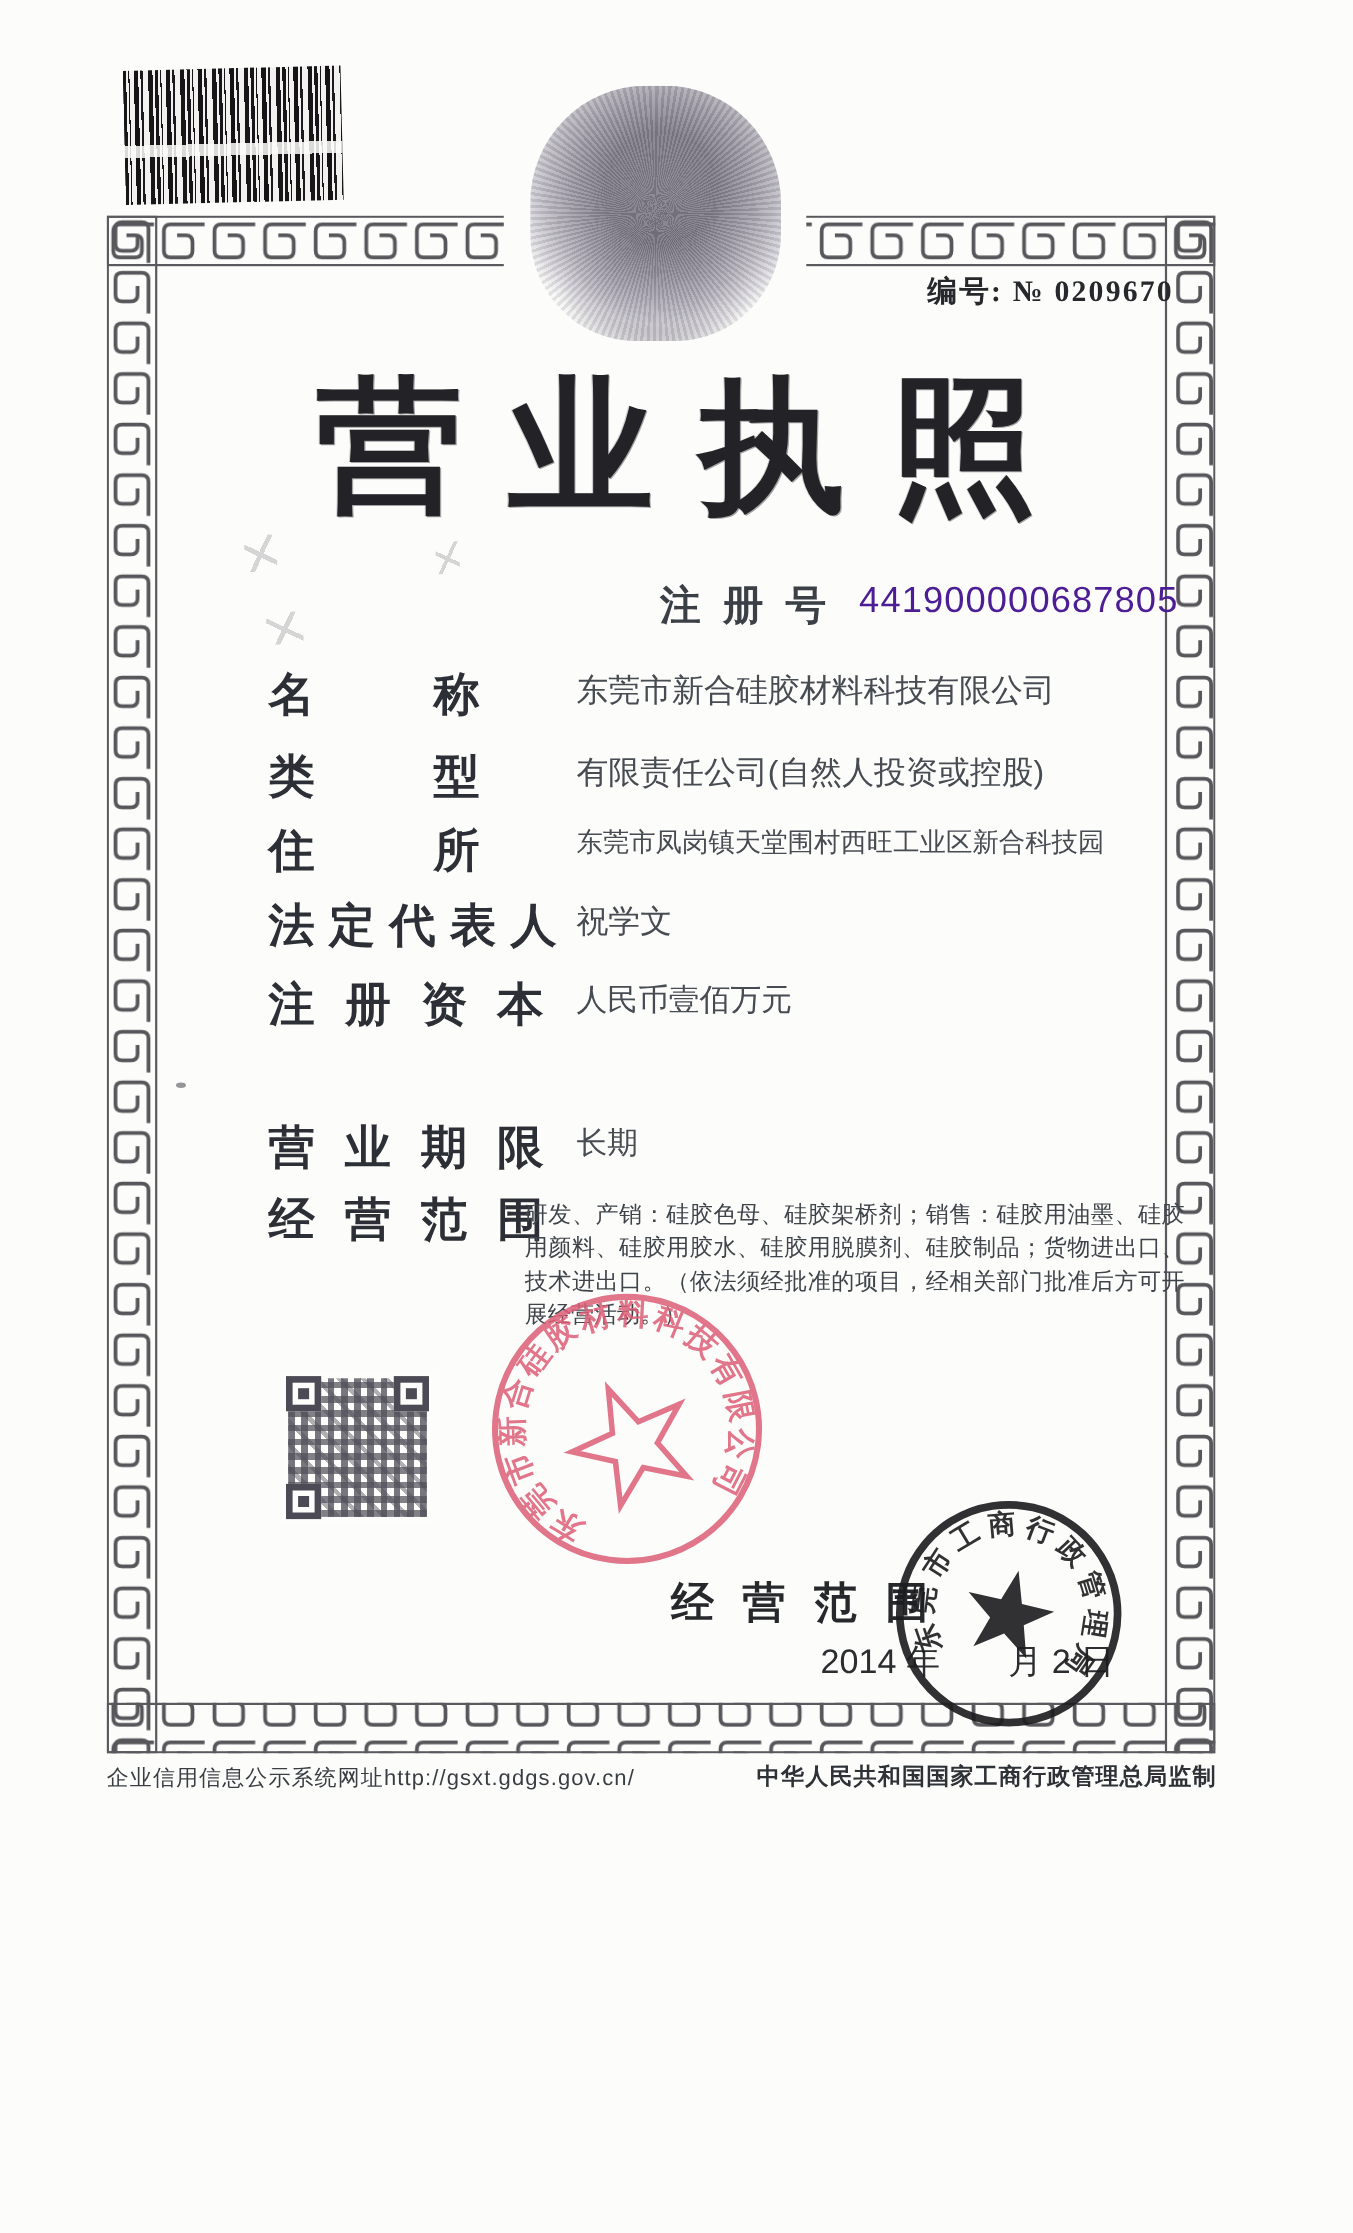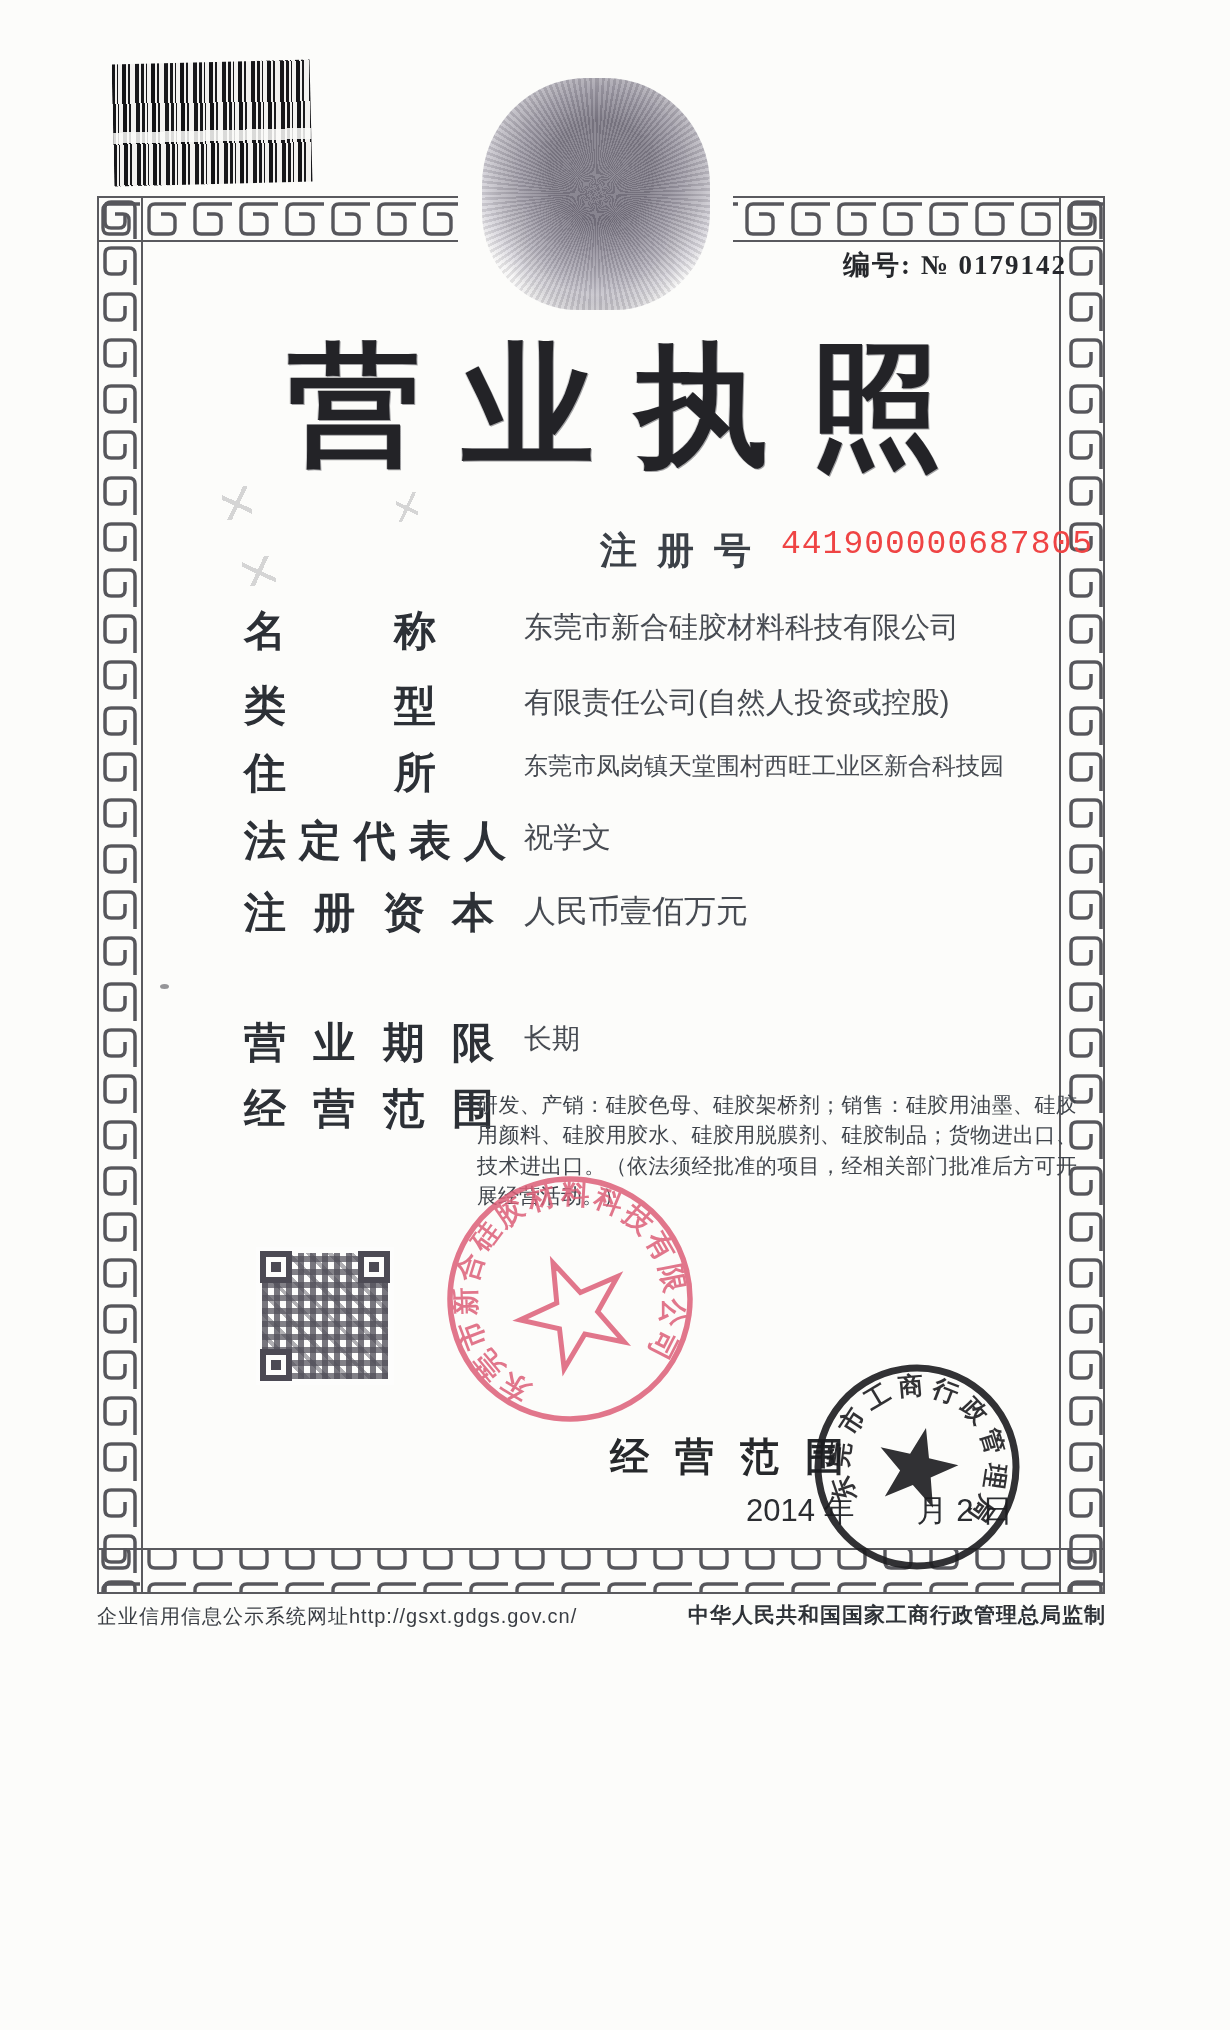--- a/index.html
+++ b/index.html
@@ -31,22 +31,22 @@
   
   .serial{position:absolute;left:843px;top:247px;z-index:4;
     font-size:27px;font-weight:600;letter-spacing:2px;color:#26282c;
     font-family:"Liberation Serif",serif;}
   .title{position:absolute;left:140px;top:318px;width:950px;z-index:4;
     text-align:center;font-size:132px;font-weight:900;letter-spacing:42px;
     color:#232327;text-indent:42px;
     text-shadow:1px 1px 0 rgba(90,90,95,.55), -1px 0 0 rgba(120,120,126,.35);}
   .regno{position:absolute;left:600px;top:526px;z-index:4;display:flex;align-items:flex-start;}
   .regno .lab{font-size:37px;font-weight:600;letter-spacing:20px;color:#3b4047;}
-  .regno .num{font-size:33px;color:#ef4444;margin-left:10px;letter-spacing:1px;
-    font-family:Liberation Mono, monospace;}
+  .regno .num{font-size:33px;color:#4c1d95;margin-left:10px;letter-spacing:1px;
+    font-family:Liberation Sans, sans-serif;}
   .field-row{position:absolute;left:213px;z-index:4;display:flex;align-items:baseline;margin-left:31px;}
   .f-label{display:inline-block;font-size:42px;font-weight:600;color:#2c3036;
     text-align:justify;text-align-last:justify;line-height:1.1;}
   .f-value{position:absolute;left:280px;white-space:nowrap;color:#474b52;}
   .scope{position:absolute;left:477px;top:1090px;width:600px;z-index:4;
     font-size:21px;line-height:1.45;color:#3f444b;font-weight:500;text-align:justify;}
   
   .qr{position:absolute;left:256px;top:1247px;width:138px;height:138px;z-index:4;background:#fdfdfc;}
   .qr-noise{position:absolute;inset:6px;
     background:
@@ -99,21 +99,21 @@
     <rect x="0" y="1352" width="1008" height="46" fill="url(#gk)"></rect>
     <rect x="1" y="1353" width="1006" height="44" fill="none" stroke="#5a5a5e" stroke-width="2"></rect>
 
     <rect x="0" y="0" width="46" height="1398" fill="url(#gkv)"></rect>
     <rect x="1" y="1" width="44" height="1396" fill="none" stroke="#5a5a5e" stroke-width="2"></rect>
 
     <rect x="962" y="0" width="46" height="1398" fill="url(#gkv)"></rect>
     <rect x="963" y="1" width="44" height="1396" fill="none" stroke="#5a5a5e" stroke-width="2"></rect>
   </svg>
 
-  <div class="serial">编号: № 0179142</div>
+  <div class="serial">编号: № 0209670</div>
 
   <div class="title">营业执照</div>
 
   <div class="regno">
     <span class="lab">注册号</span>
     <span class="num">441900000687805</span>
   </div>
 
   <div class="field-row" style="top:608px;">
     <span class="f-label" style="width:192px;">名称</span>
@@ -126,21 +126,21 @@
   <div class="field-row" style="top:750px;">
     <span class="f-label" style="width:192px;">住所</span>
     <span class="f-value" style="font-size:24px;">东莞市凤岗镇天堂围村西旺工业区新合科技园</span>
   </div>
   <div class="field-row" style="top:818px;">
     <span class="f-label" style="width:262px;">法定代表人</span>
     <span class="f-value" style="font-size:29px;">祝学文</span>
   </div>
   <div class="field-row" style="top:890px;">
     <span class="f-label" style="width:250px;">注册资本</span>
-    <span class="f-value" style="font-size:32px;">人民币壹佰万元</span>
+    <span class="f-value" style="font-size:28px;">人民币壹佰万元</span>
   </div>
   <div class="field-row" style="top:1020px;">
     <span class="f-label" style="width:250px;">营业期限</span>
     <span class="f-value" style="font-size:28px;text-align:center;">长期</span>
   </div>
   <div class="field-row" style="top:1086px;">
     <span class="f-label" style="width:250px;">经营范围</span>
   </div>
   <div class="scope">研发、产销：硅胶色母、硅胶架桥剂；销售：硅胶用油墨、硅胶用颜料、硅胶用胶水、硅胶用脱膜剂、硅胶制品；货物进出口、技术进出口。（依法须经批准的项目，经相关部门批准后方可开展经营活动。）</div>
 

